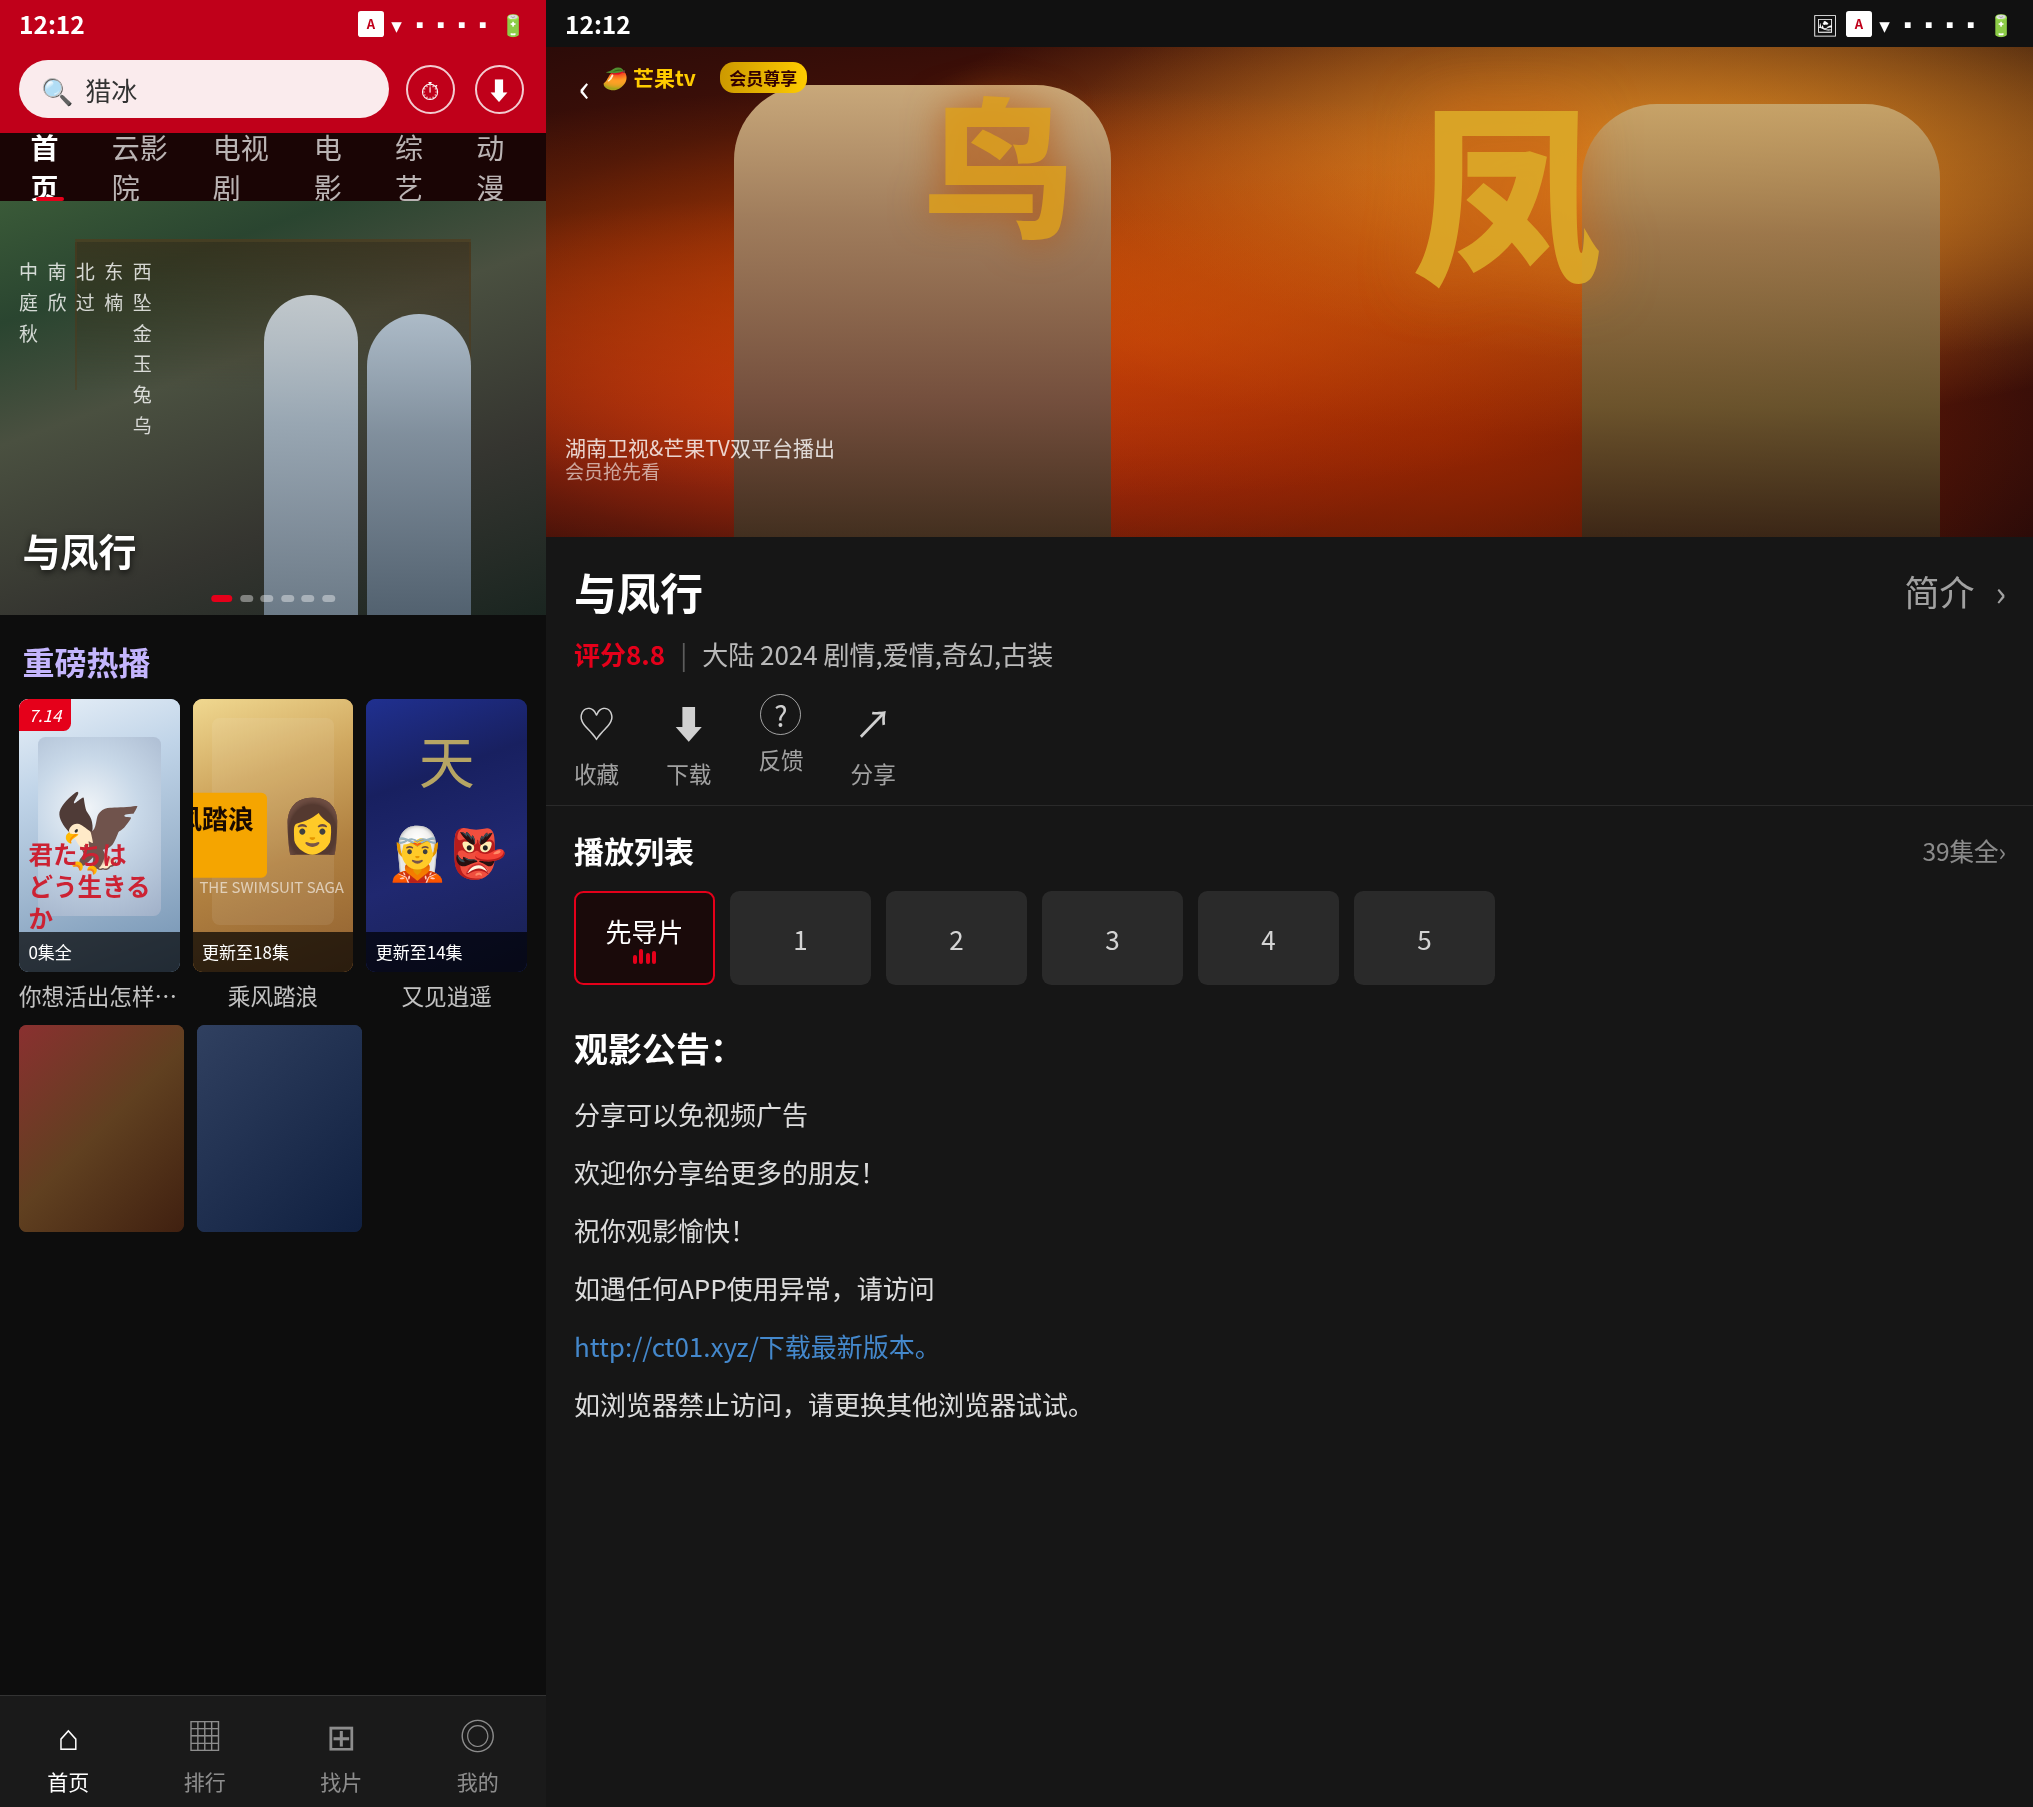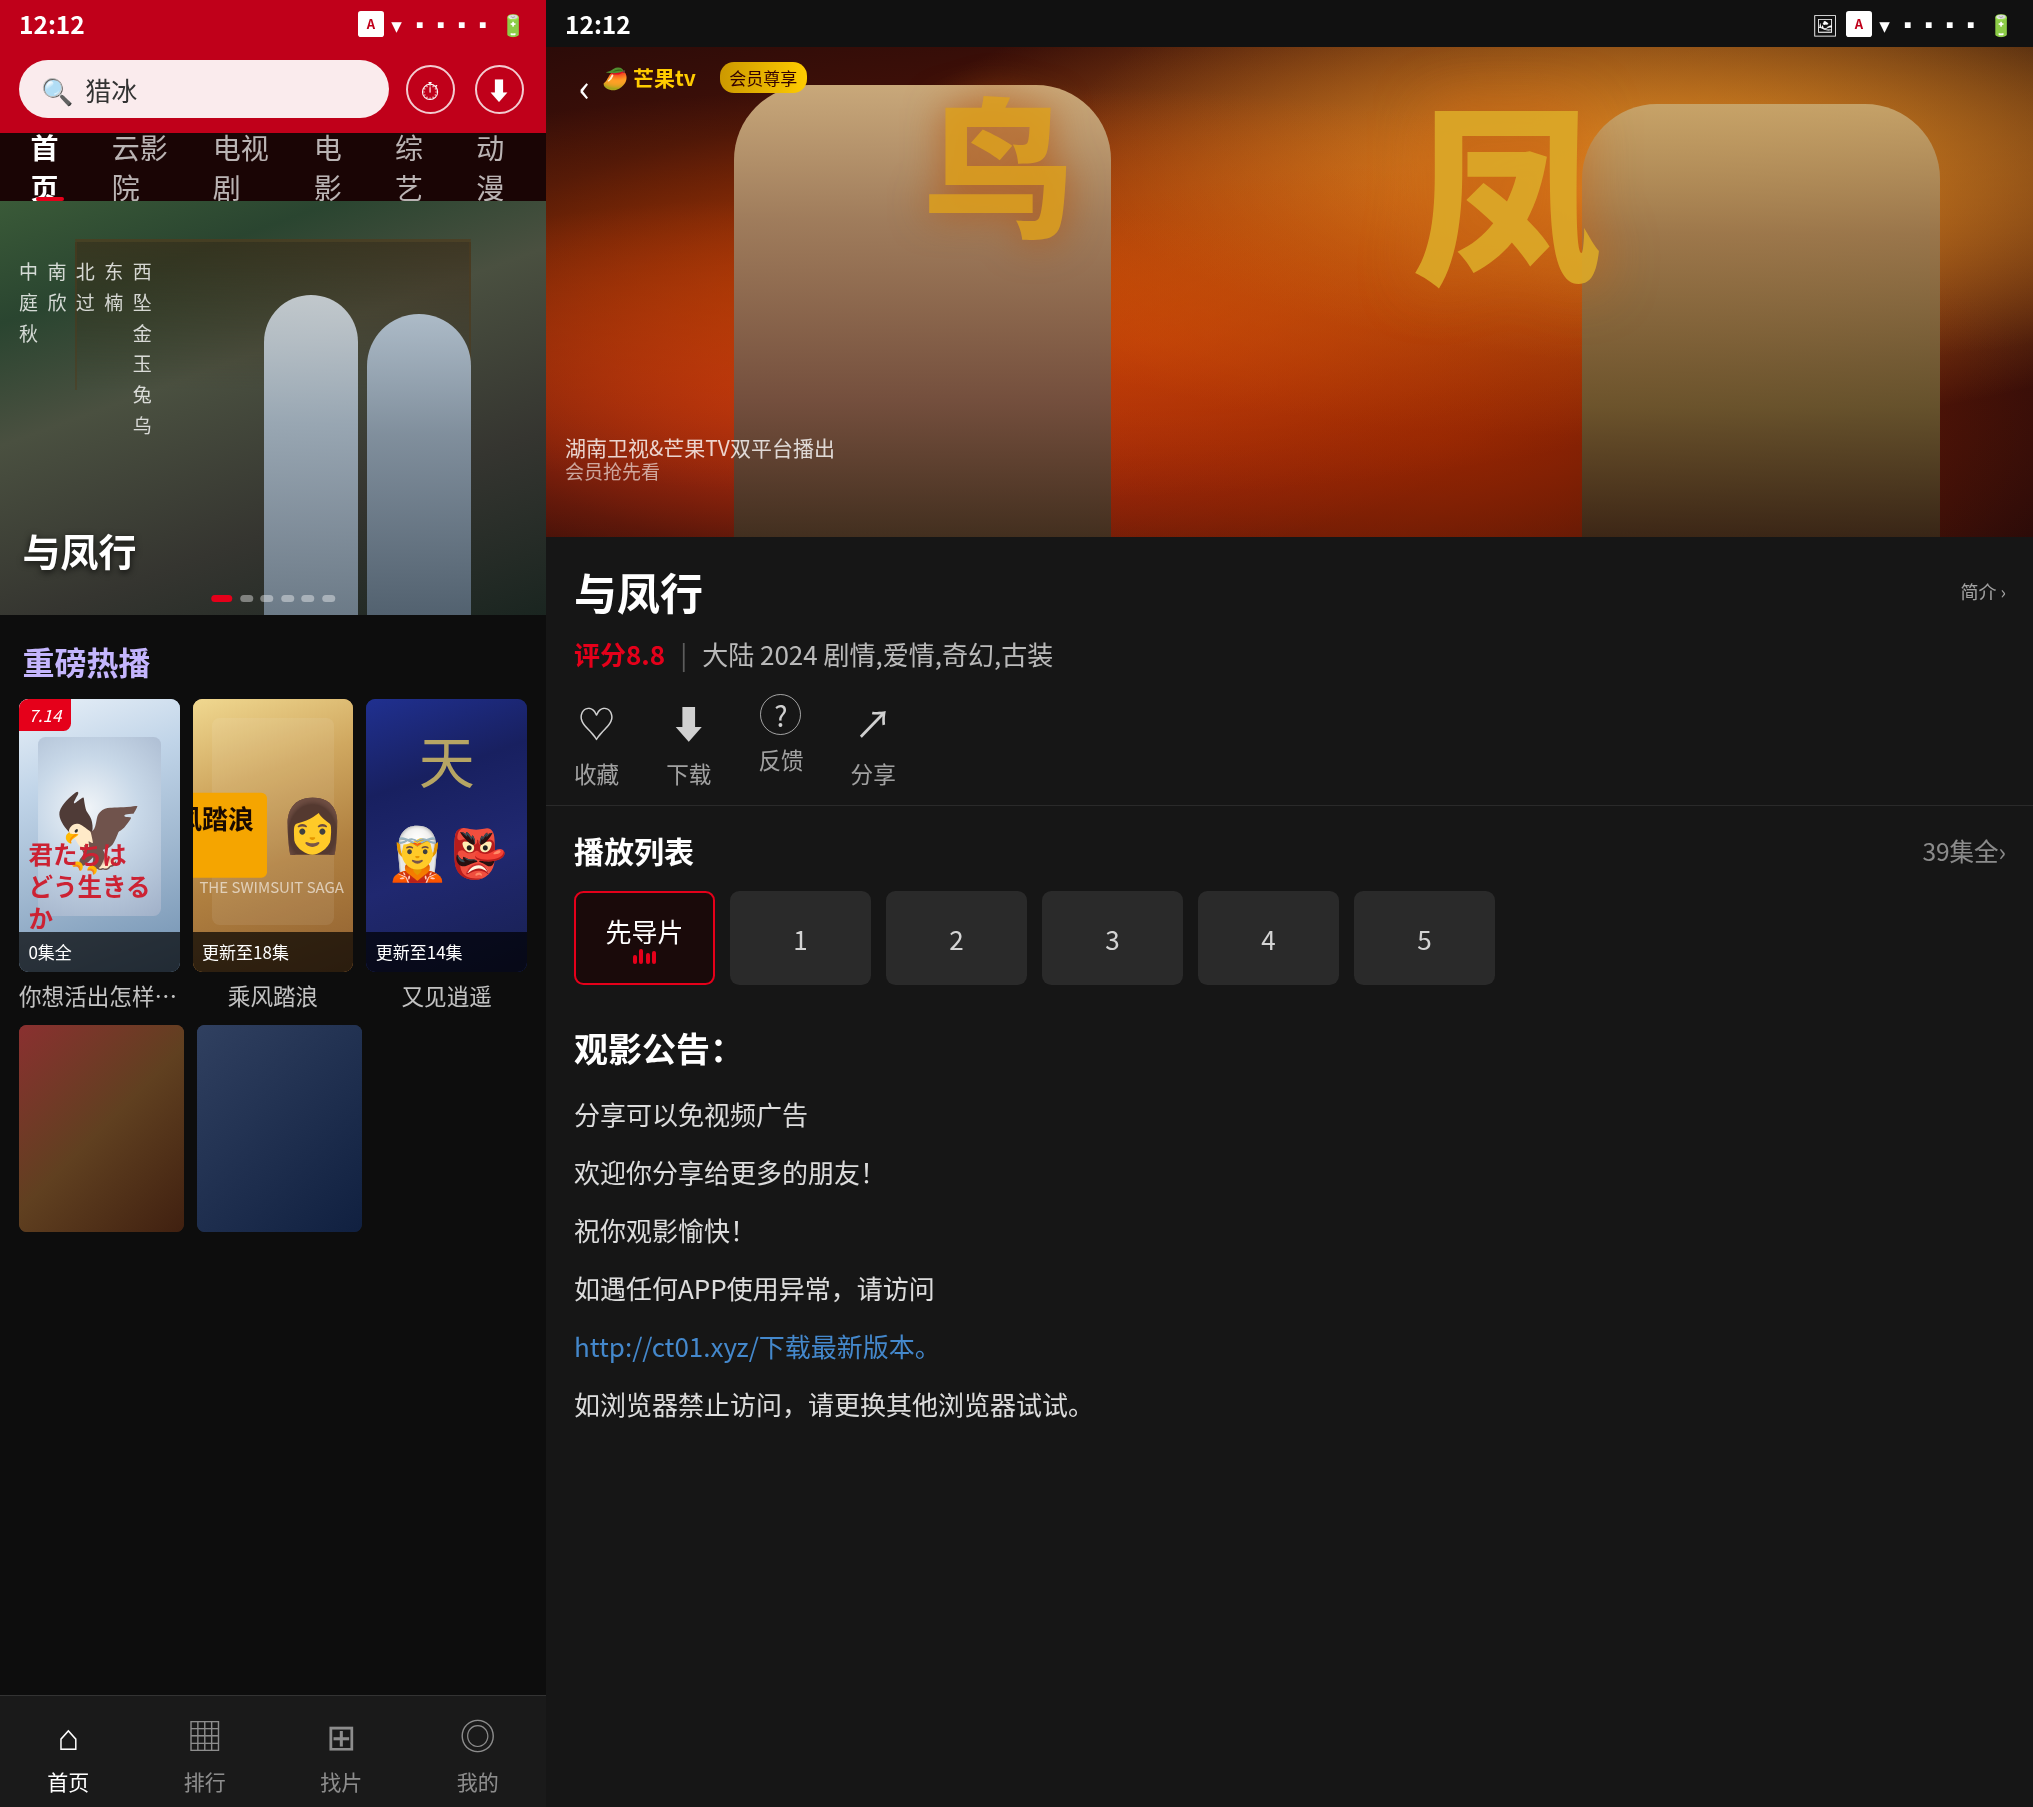--- a/index.html
+++ b/index.html
@@ -363,21 +363,21 @@
       color: #ffcc00;
       font-size: 21px;
       font-weight: bold;
     }
     .vip-badge {
       background: linear-gradient(90deg, #cc9900, #ffcc00);
       color: #330000;
       font-size: 17px;
       padding: 2.8px 9.4px;
       border-radius: 14px;
-      font-weight: normal;
+      font-weight: bold;
     }
     .detail-broadcast-text {
       position: absolute;
       bottom: 75px;
       left: 19px;
       color: rgba(255,255,255,0.8);
       font-size: 21px;
     }
     .detail-broadcast-sub {
       position: absolute;
@@ -399,23 +399,23 @@
       margin-bottom: 13px;
     }
     .detail-title {
       font-size: 43px;
       font-weight: bold;
       color: white;
     }
     .detail-intro-btn {
       display: flex;
       align-items: center;
-      gap: 4px;
+      gap: 21px;
       color: rgba(255,255,255,0.6);
-      font-size: 18px;
+      font-size: 35px;
       cursor: pointer;
       justify-content: flex-end;
     }
     .detail-meta {
       display: flex;
       align-items: center;
       gap: 15px;
       margin-bottom: 22.6px;
     }
     .meta-score {

